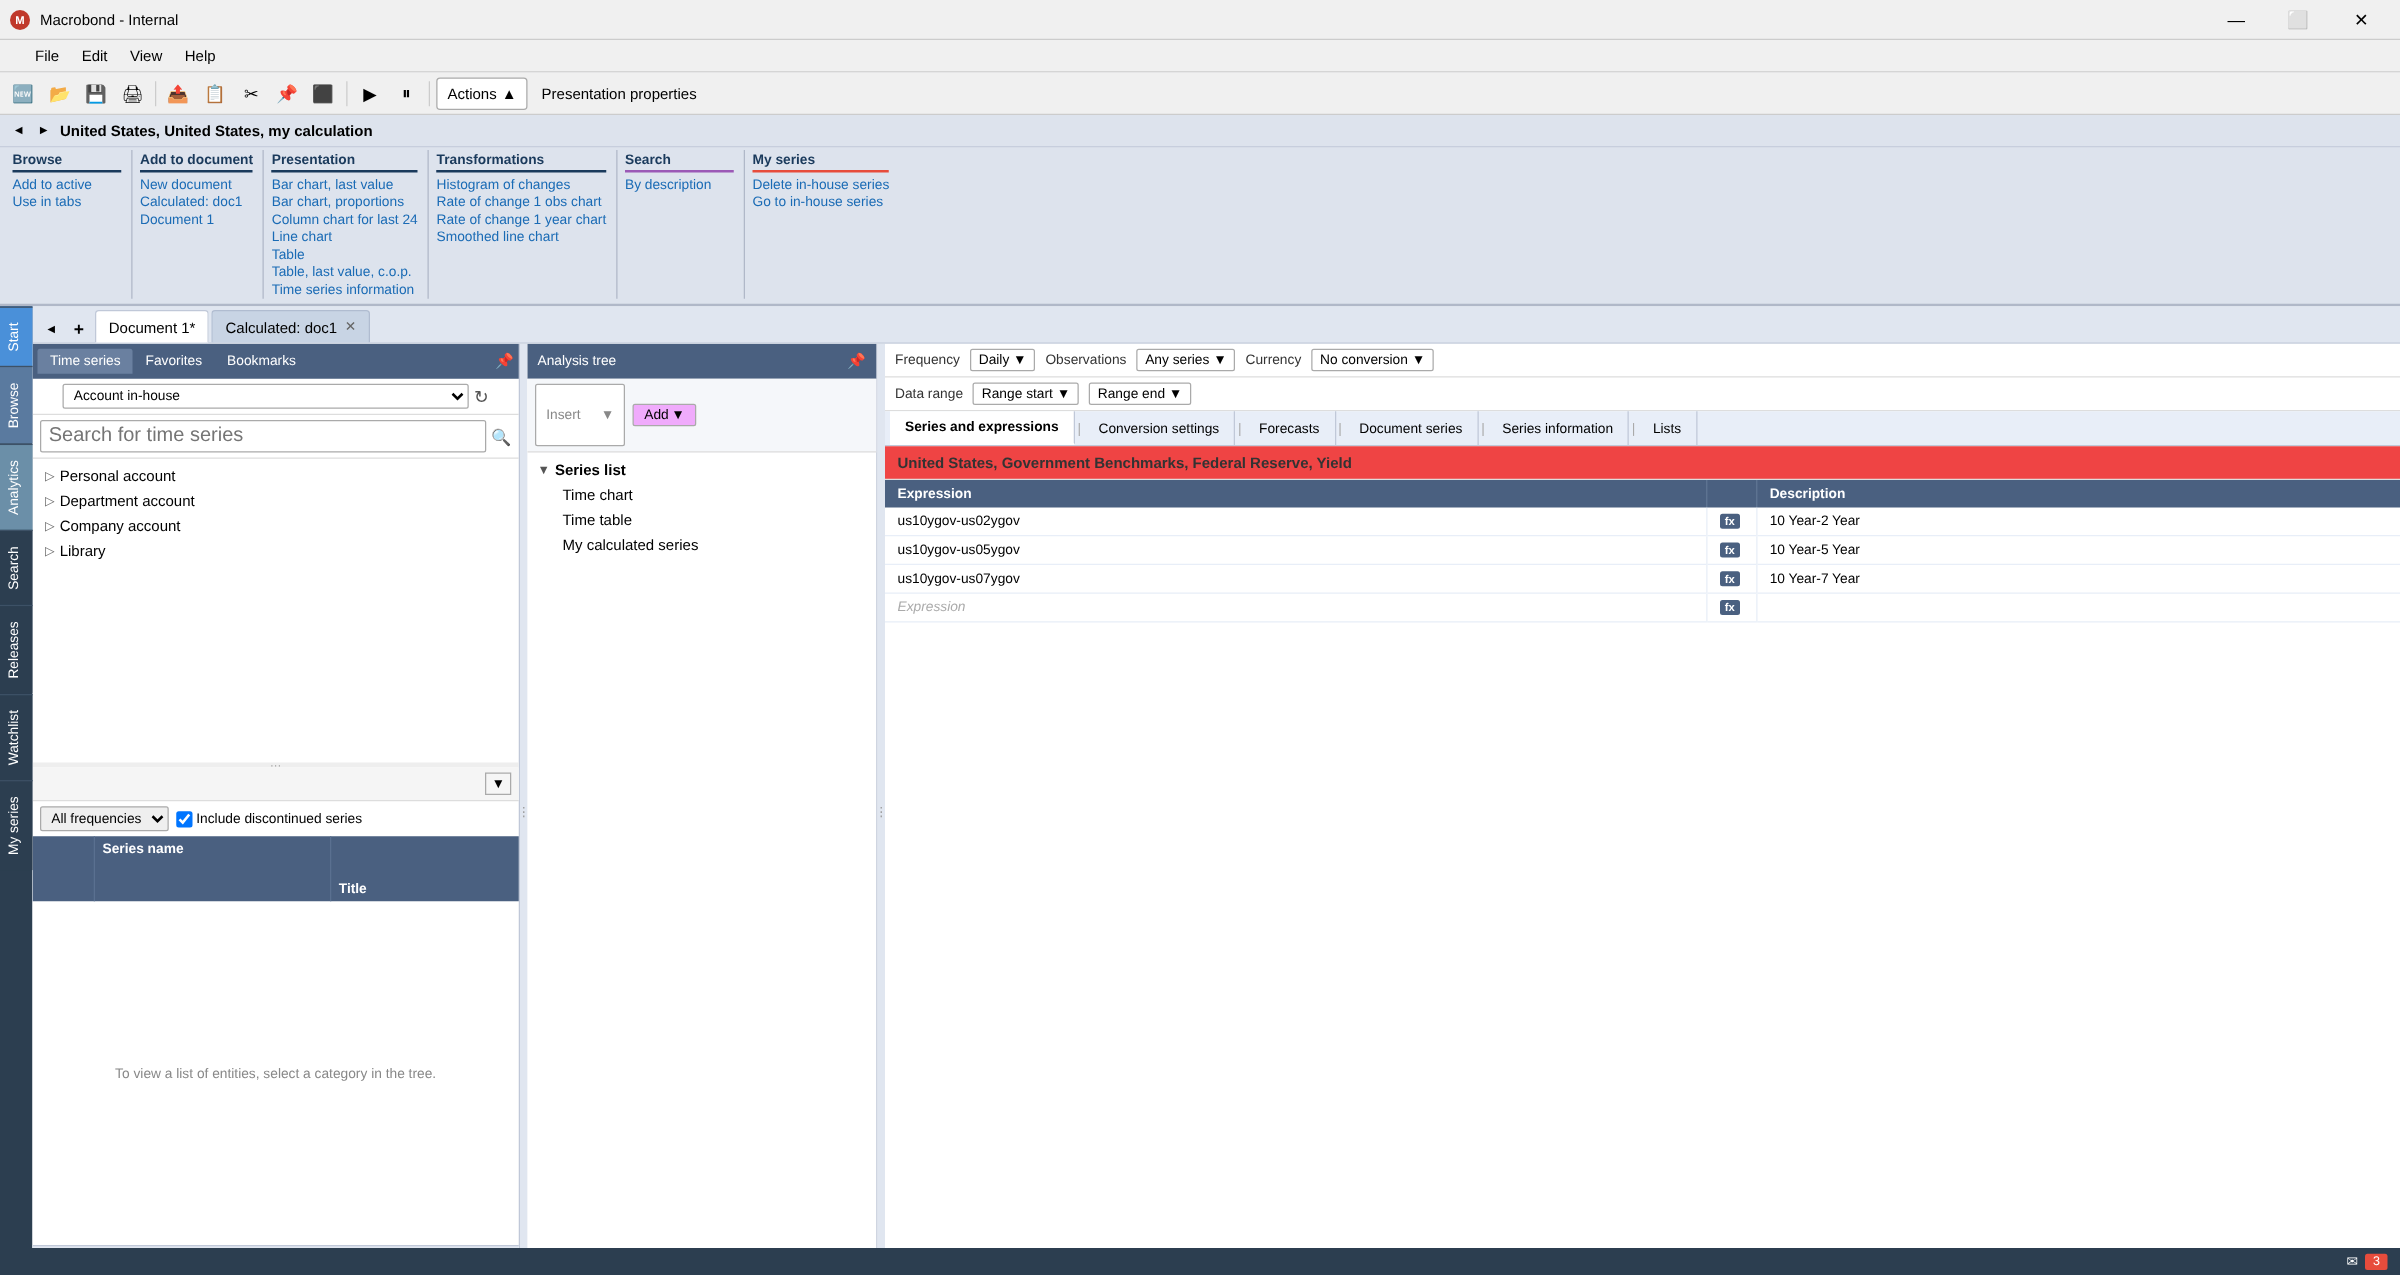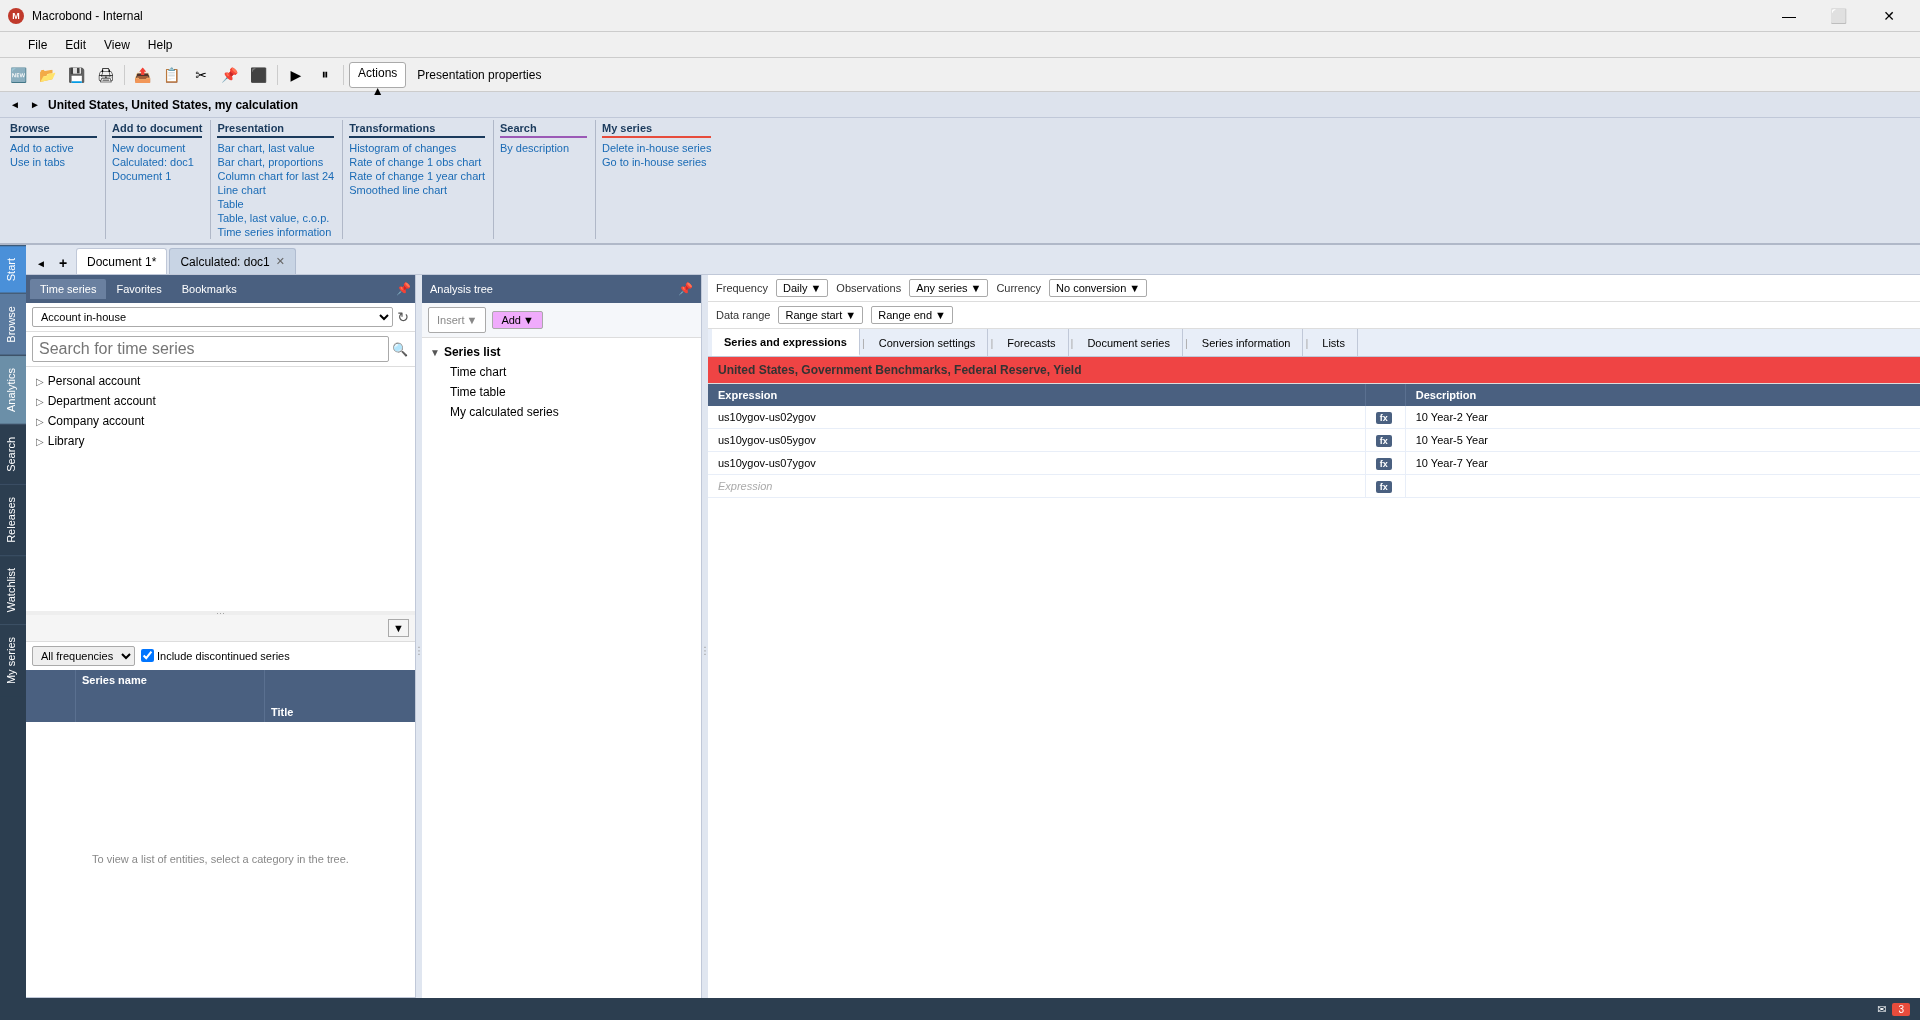--- a/index.html
+++ b/index.html
@@ -54,21 +54,20 @@
     .toolbar-separator { width: 1px; height: 20px; background: #ccc; margin: 0 2px; }
     .actions-btn {
       display: flex; align-items: center; gap: 4px;
       padding: 3px 8px;
       background: white;
       border: 1px solid #aaa;
       border-radius: 3px;
       cursor: pointer;
       font-size: 12px;
       height: 26px;
-      flex-direction: column;
     }
     .presentation-props {
       padding: 3px 8px;
       background: transparent;
       border: none;
       cursor: pointer;
       font-size: 12px;
       color: #000;
     }
 
@@ -215,21 +214,21 @@
       cursor: pointer;
       font-size: 11px;
       border-radius: 2px 2px 0 0;
     }
     .panel-tab.active { background: #6a80a0; }
     .panel-pin { margin-left: auto; color: white; cursor: pointer; font-size: 12px; }
 
     .account-select-row {
       display: flex;
       align-items: center;
-      padding: 4px 6px;
+      padding: 4px 24px;
       gap: 4px;
       border-bottom: 1px solid #ddd;
     }
     .account-select {
       flex: 1;
       padding: 2px 4px;
       font-size: 11px;
       border: 1px solid #aaa;
       border-radius: 2px;
       background: white;
@@ -322,22 +321,22 @@
 
     .analysis-toolbar {
       display: flex;
       align-items: center;
       padding: 4px 6px;
       gap: 6px;
       border-bottom: 1px solid #ddd;
       background: #f5f7fa;
     }
     .insert-btn { 
-      display: flex; align-items: center; gap: 2px;
-      padding: 6px 8px; font-size: 11px;
+      display: flex; align-items: center; gap: 16px;
+      padding: 18px 8px; font-size: 11px;
       border: 1px solid #aaa; border-radius: 2px; background: white; cursor: pointer;
       color: #888;
     }
     .add-btn { 
       display: flex; align-items: center; gap: 2px;
       padding: 2px 8px; font-size: 11px;
       border: 1px solid #aaa; border-radius: 2px; background: #f0abfc; cursor: pointer;
     }
 
     .tree-panel { flex: 1; overflow-y: auto; padding: 4px; }

